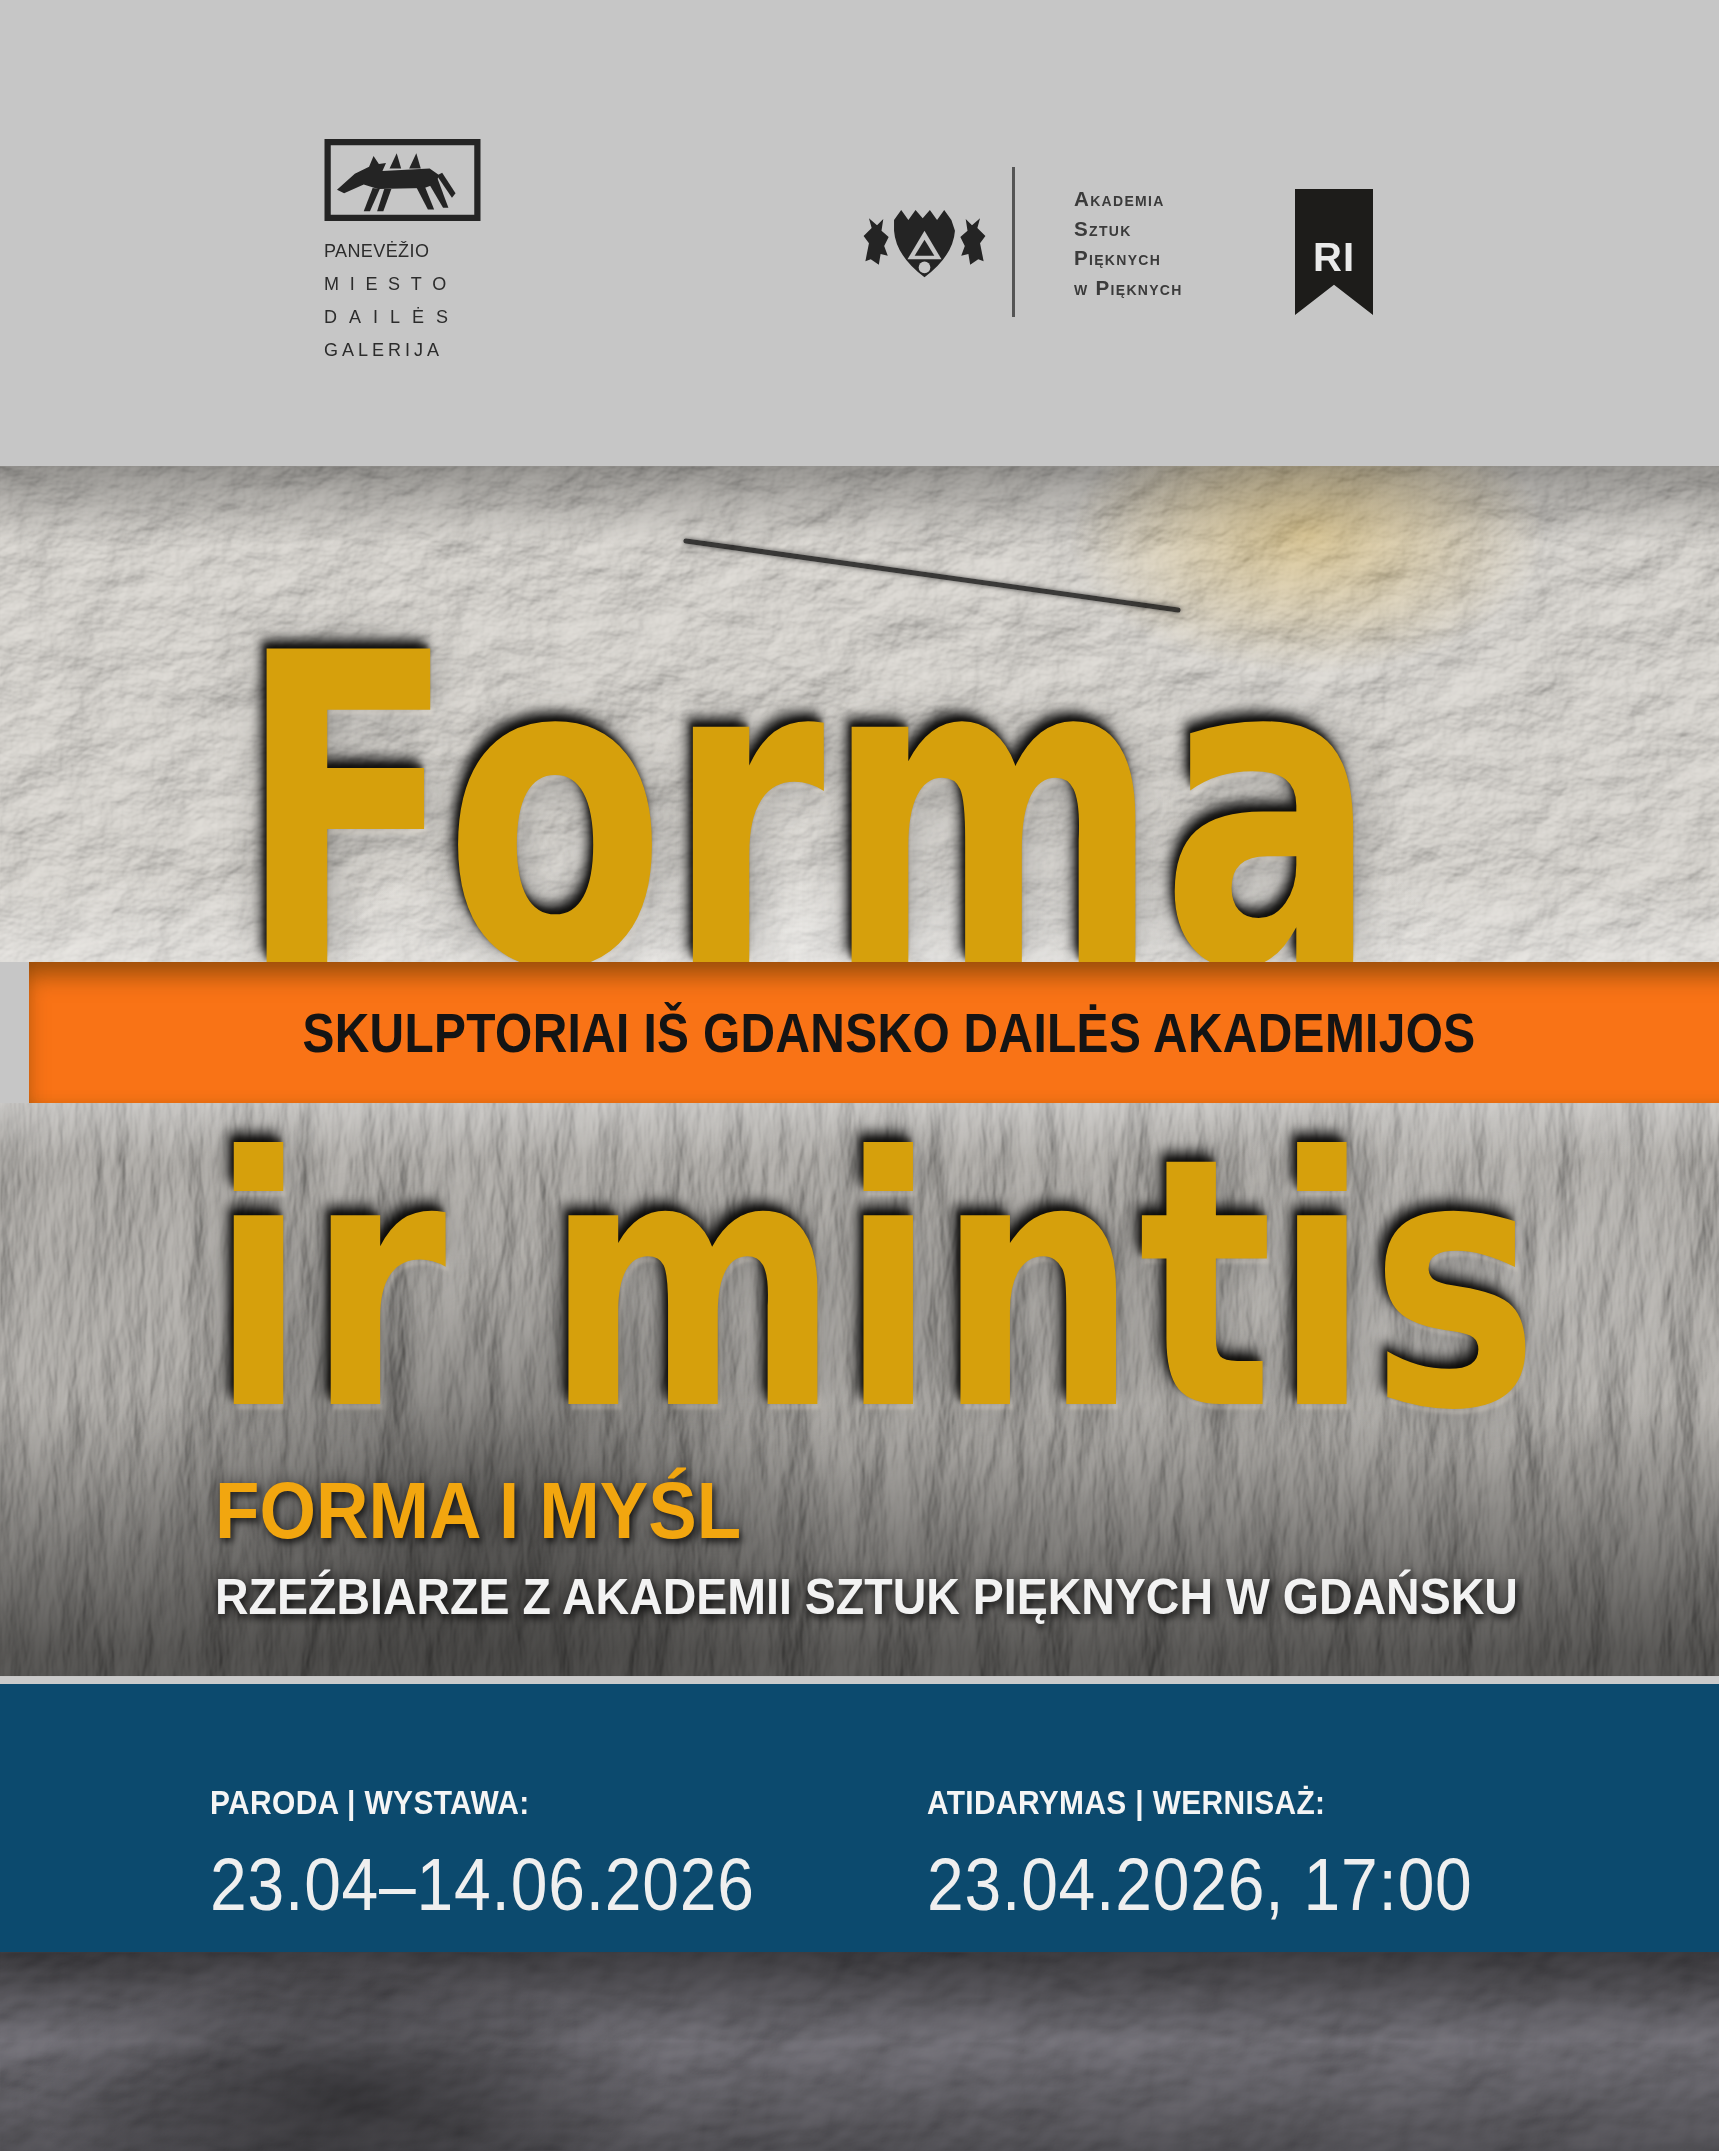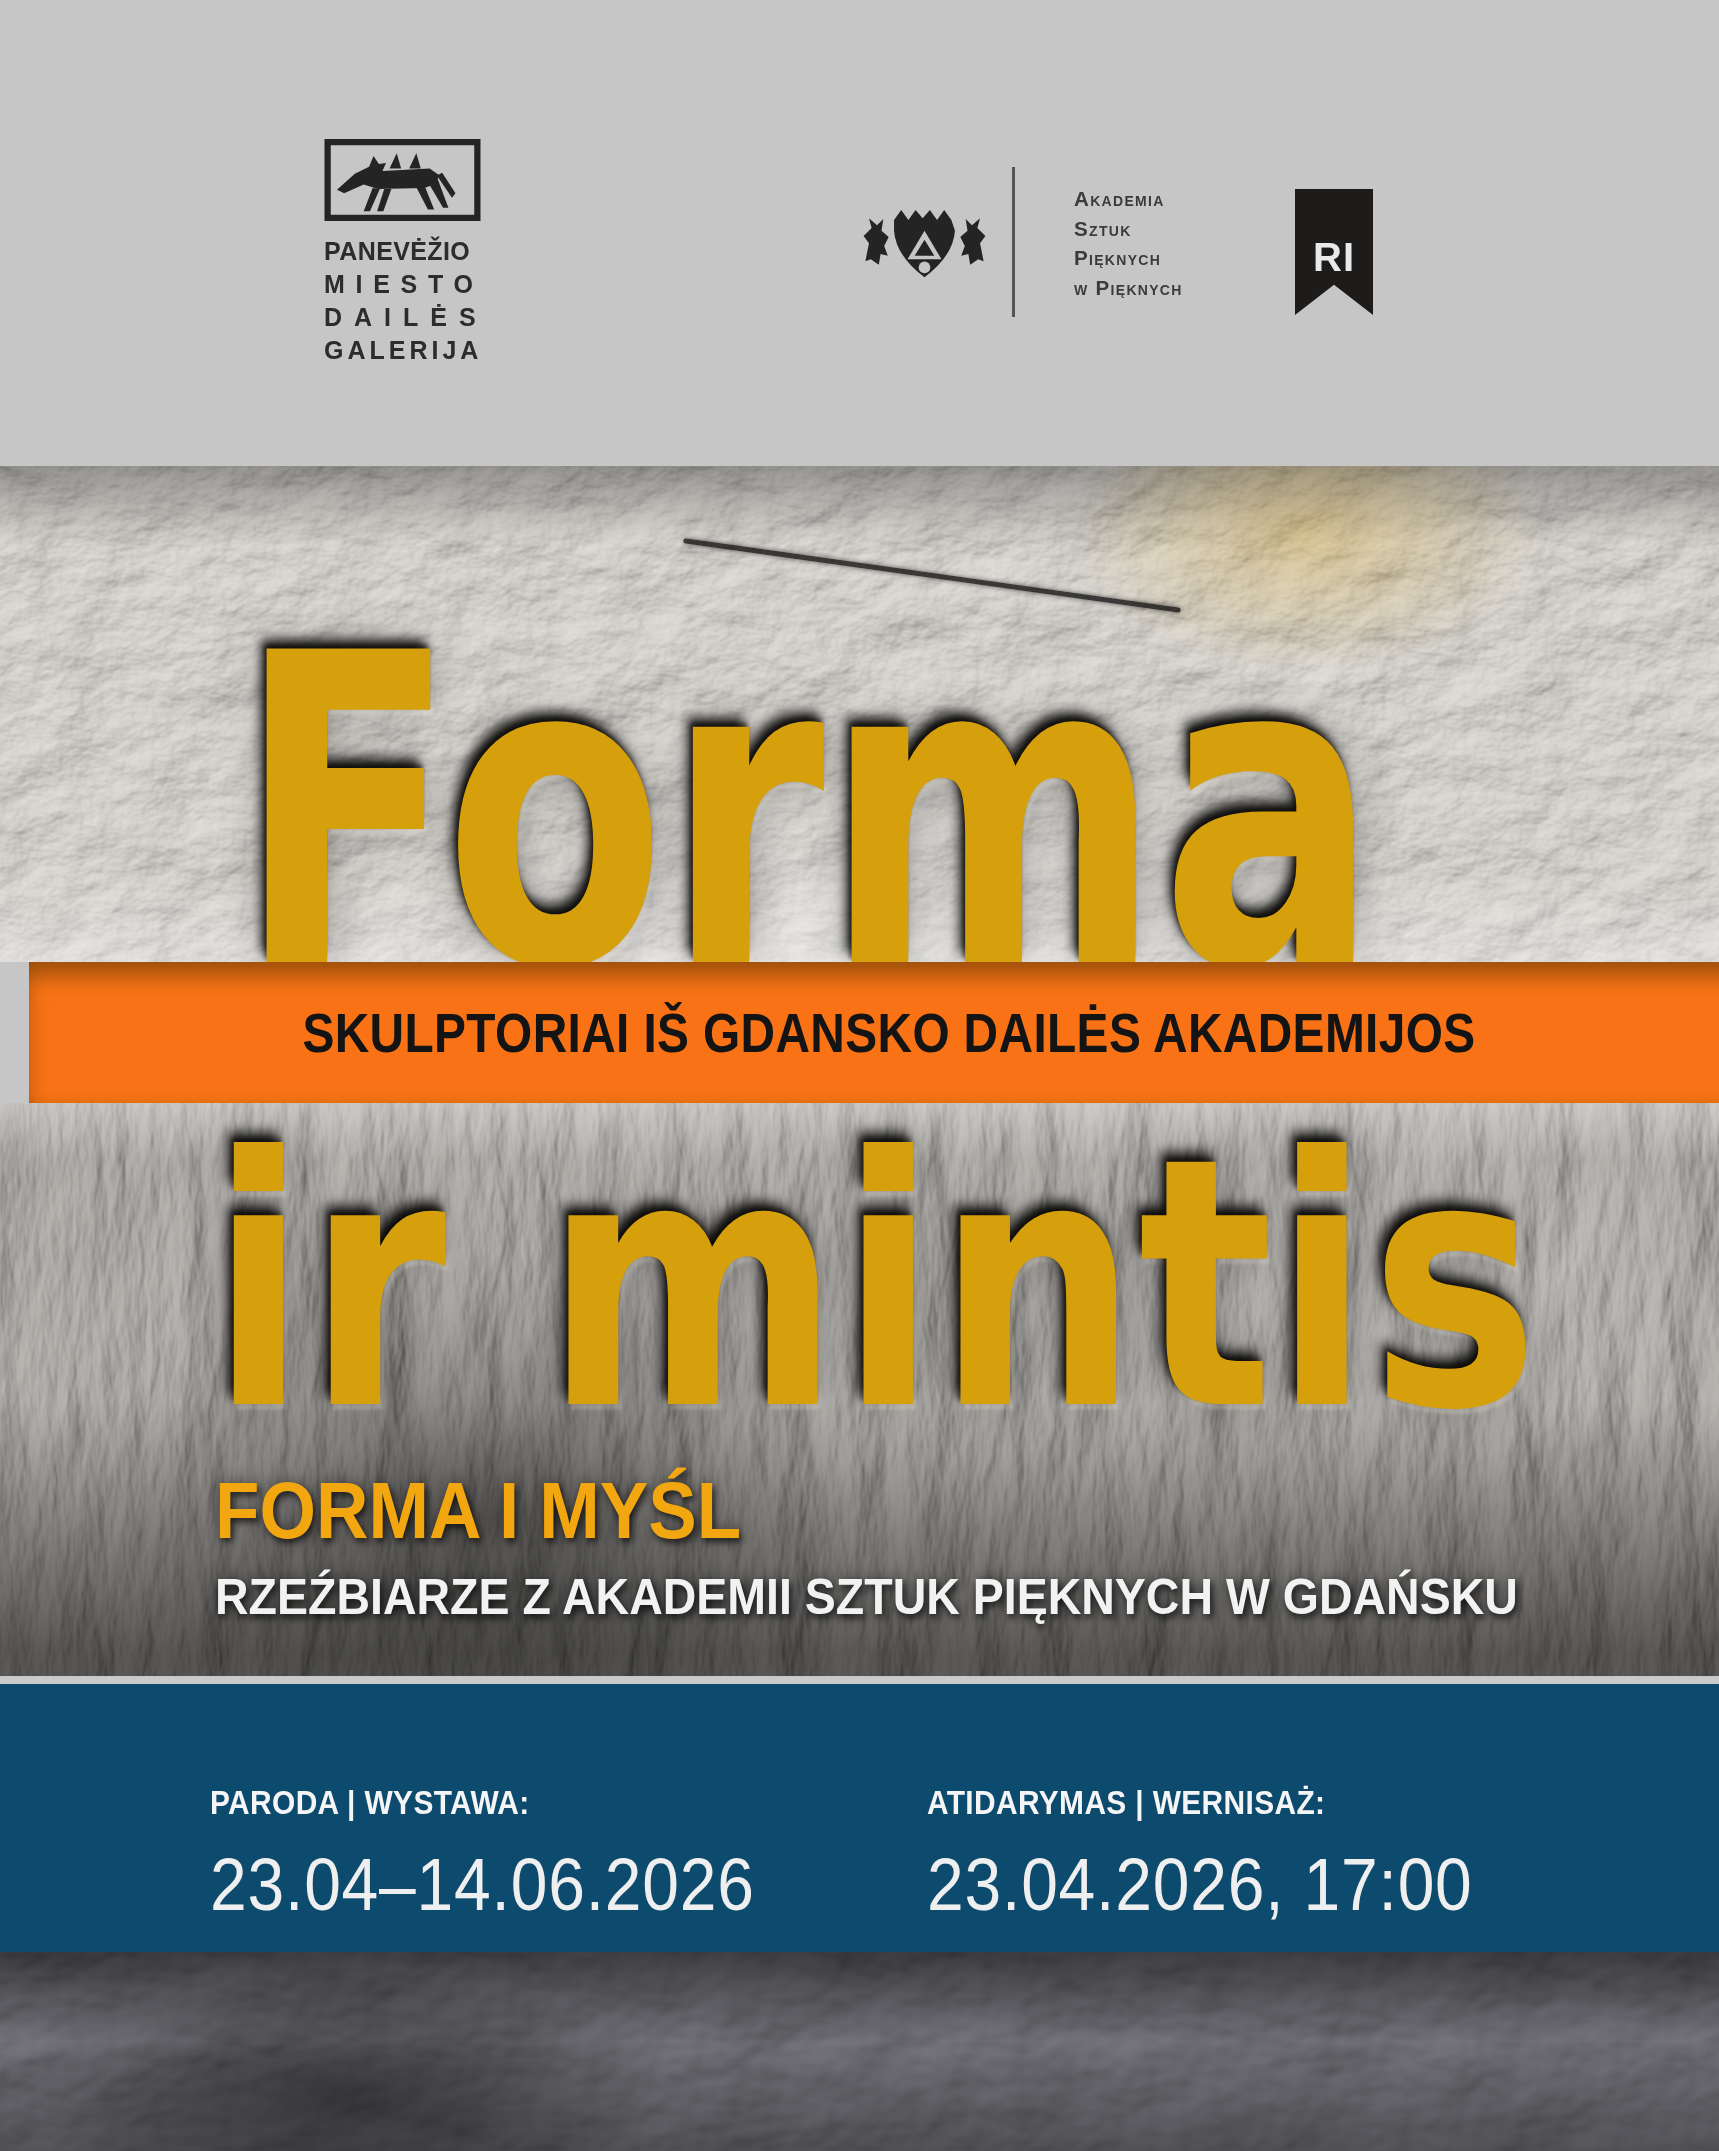--- a/index.html
+++ b/index.html
@@ -3,21 +3,21 @@
 <meta charset="utf-8">
 <style>
   html,body{margin:0;padding:0;background:#c6c6c6;}
   #poster{position:relative;width:1720px;height:2151px;overflow:hidden;
           font-family:"Liberation Sans",sans-serif;}
 
   
   .topbar{position:absolute;left:0;top:0;width:1720px;height:466px;background:#c6c6c6;}
   .horse-box{position:absolute;left:324px;top:139px;width:157px;height:82px;}
   .glines{position:absolute;left:324px;top:235px;width:179px;}
-  .gl{font-weight:bold;font-size:25px;color:#2c2c2c;line-height:33px;white-space:nowrap;}
+  .gl{font-weight:normal;font-size:18px;color:#2c2c2c;line-height:33px;white-space:nowrap;}
   .gl1{letter-spacing:0.4px}.gl2{letter-spacing:10.7px}.gl3{letter-spacing:12px}.gl4{letter-spacing:4px}
 
   .crest{position:absolute;left:858px;top:202px;width:133px;height:86px;}
   .vdivider{position:absolute;left:1012px;top:167px;width:2.7px;height:150px;background:#555;}
   .asp-lines{position:absolute;left:1042px;top:184px;margin-left:32px;}
   .asp{font-size:20.6px;font-weight:bold;color:#3b3b3b;letter-spacing:1.3px;
        line-height:29.6px;font-variant:small-caps;white-space:nowrap;}
 
   .ri-ribbon{position:absolute;left:1295px;top:189px;width:78px;height:126px;background:#1d1c1a;
              clip-path:polygon(0 0,100% 0,100% 100%,50% 76%,0 100%);text-align:center;}

